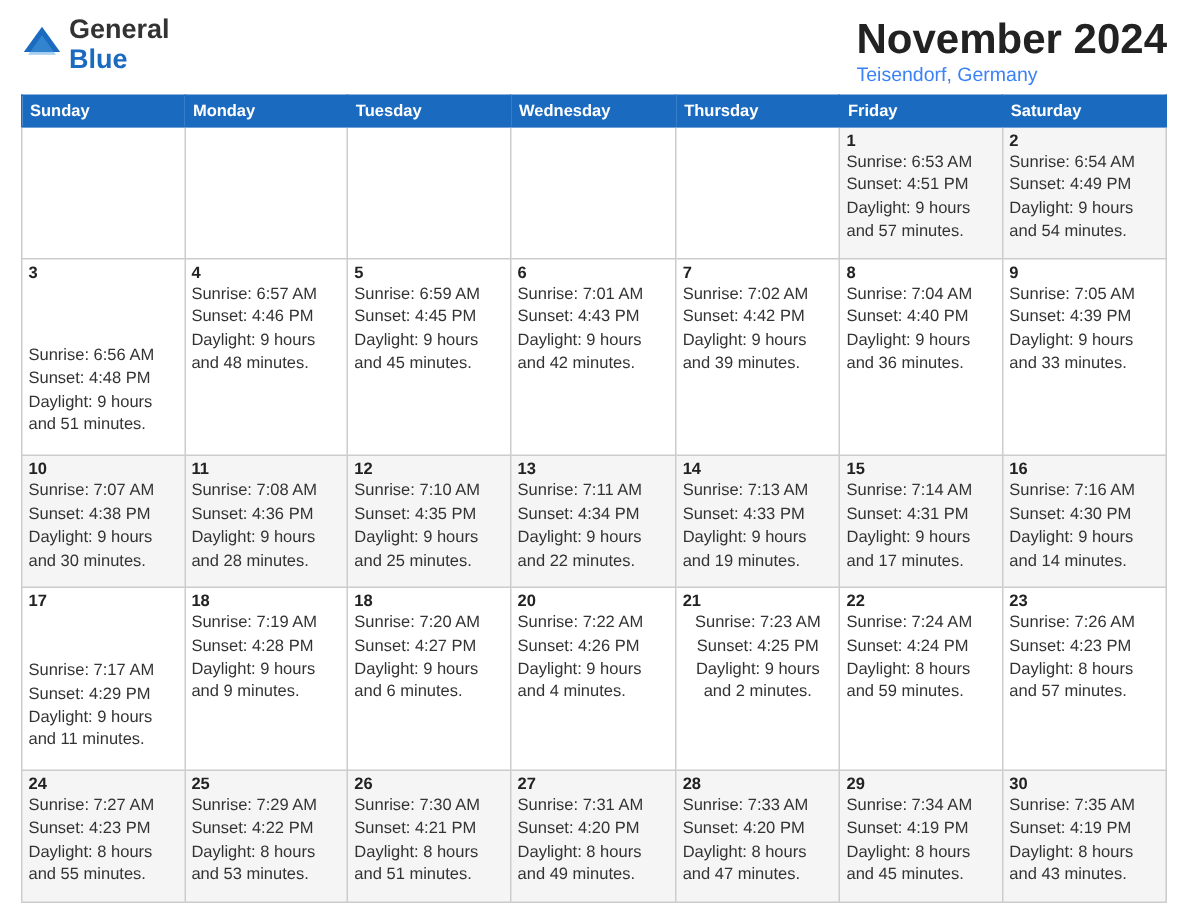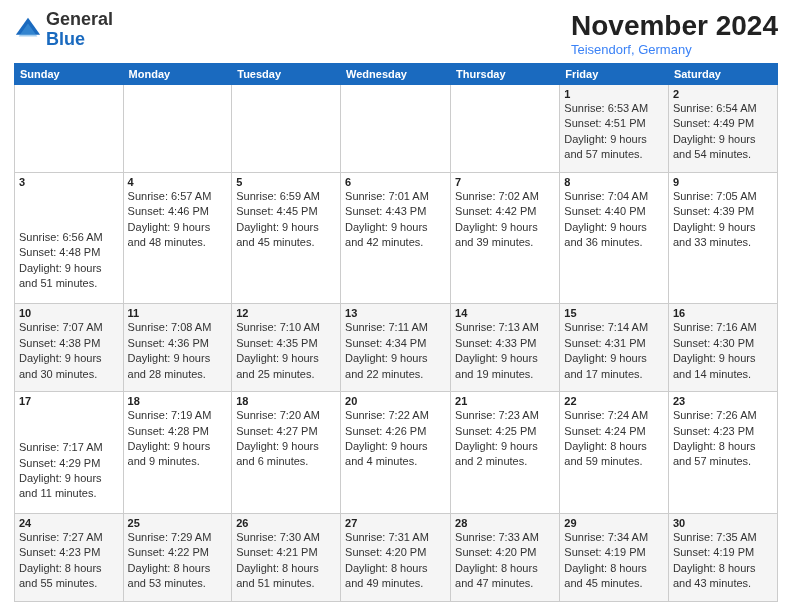--- a/index.html
+++ b/index.html
@@ -254,21 +254,21 @@
 Daylight: 9 hours and 6 minutes.</div>
           </td>
           <td>
             <span class="day-number">20</span>
             <div class="day-info" style="white-space: pre-line;">Sunrise: 7:22 AM
 Sunset: 4:26 PM
 Daylight: 9 hours and 4 minutes.</div>
           </td>
           <td>
             <span class="day-number">21</span>
-            <div class="day-info" style="white-space: pre-line;">Sunrise: 7:23 AM
+            <div class="day-info" style="white-space: pre-line; text-align: center;">Sunrise: 7:23 AM
 Sunset: 4:25 PM
 Daylight: 9 hours and 2 minutes.</div>
           </td>
           <td>
             <span class="day-number">22</span>
             <div class="day-info" style="white-space: pre-line;">Sunrise: 7:24 AM
 Sunset: 4:24 PM
 Daylight: 8 hours and 59 minutes.</div>
           </td>
           <td>

